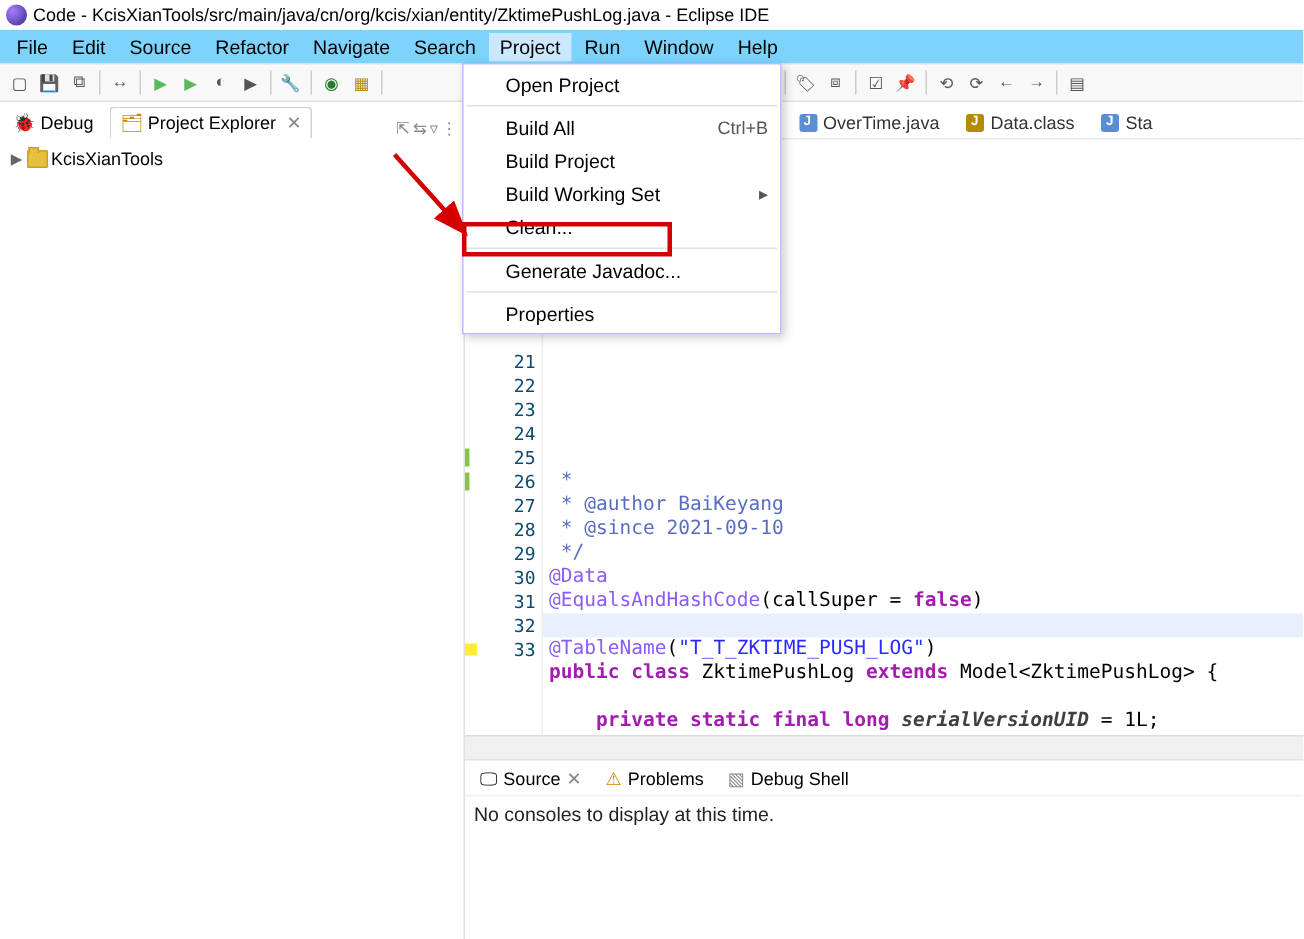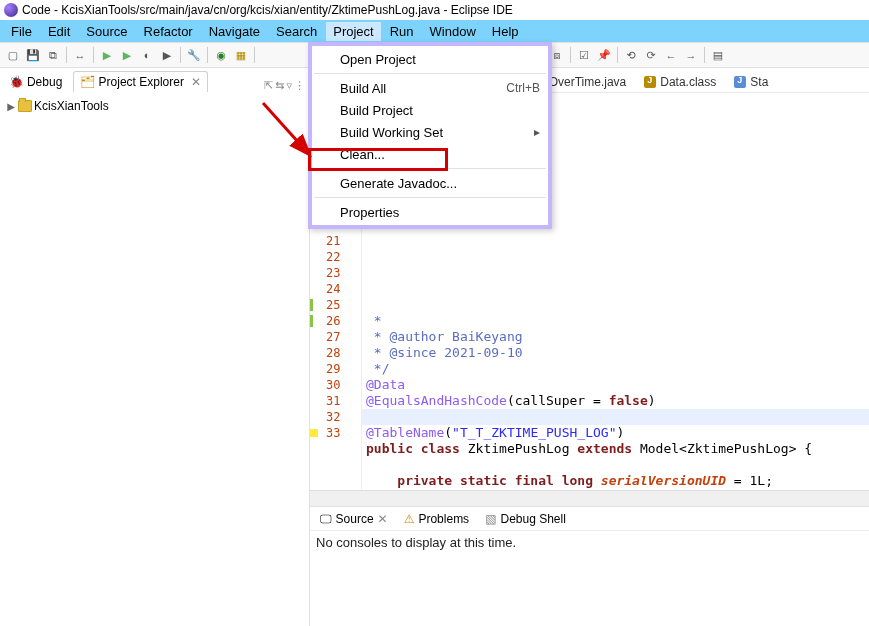--- a/index.html
+++ b/index.html
@@ -24,40 +24,40 @@
 .proj-tree .node { display: flex; align-items: center; gap: 2px; padding: 1px 2px; }
 .proj-tree .expander { width: 10px; text-align: center; color: #666; font-size: 10px; }
 .proj-tree .folder-icon { width: 14px; height: 12px; background: #e8c040; border: 1px solid #c9a020; border-radius: 1px; position: relative; }
 .proj-tree .folder-icon::before { content:""; position:absolute; top:-3px; left:0; width:5px; height:3px; background:#e8c040; border:1px solid #c9a020; border-bottom:none; }
 .right-panel { flex: 1; display: flex; flex-direction: column; min-width: 0; }
 .editor-tabs { height: 24px; display: flex; align-items: flex-end; gap: 2px; padding-left: 104px; overflow: hidden; }
 .editor-tab { display: inline-flex; align-items: center; gap: 4px; padding: 3px 8px; font-size: 12px; color: #333; white-space: nowrap; }
 .editor-tab .jicon { width: 12px; height: 12px; background: #5a8dd6; border-radius: 2px; position: relative; }
 .editor-tab .jicon::after { content:"J"; position:absolute; top:-1px; left:3px; font-size:9px; color:#fff; font-weight:bold; }
 .editor-area { flex: 1; display: flex; background: #fff; border-top: 1px solid #e8e8e8; overflow: hidden; position: relative; }
-.gutter { width: 40px; background: #fff; border-right: 1px solid #eee; font-family: Consolas, monospace; font-size: 12px; color: #c2410c; text-align: left; padding: 140px 4px 0; line-height: 16px; }
+.gutter { width: 40px; background: #fff; border-right: 1px solid #eee; font-family: Consolas, monospace; font-size: 12px; color: #0c4a6e; text-align: right; padding: 140px 4px 0; line-height: 16px; }
 .gutter .ln { height: 16px; position: relative; }
 .ann-strip { width: 12px; background: #fff; padding-top: 140px; }
 .ann-strip .mark { height: 16px; }
 .ann-green { background: linear-gradient(#8bc34a,#8bc34a) left/3px 12px no-repeat; }
 .ann-yellow { background: linear-gradient(#ffeb3b,#ffeb3b) left/8px 8px no-repeat; }
 .code { flex: 1; font-family: Consolas, monospace; font-size: 13px; line-height: 16px; padding: 140px 4px 0; white-space: pre; overflow: hidden; position: relative; }
 .code .c-comment { color: #5a6dc0; }
 .code .c-ann { color: #8b5cf6; }
-.code .c-kw { color: #7f1d1d; font-weight: bold; }
+.code .c-kw { color: #a21caf; font-weight: bold; }
 .code .c-str { color: #2a2aff; }
-.code .c-field { color: #c2410c; font-style: italic; font-weight: bold; }
+.code .c-field { color: #404040; font-style: italic; font-weight: bold; }
 .code .hl-line { position: absolute; left: 0; right: 0; top: 316px; height: 16px; background: #e8f0ff; }
 .bottom-pane { height: 120px; border-top: 1px solid #e0e0e0; display: flex; flex-direction: column; }
 .bottom-tabs { height: 24px; display: flex; align-items: center; padding: 0 4px; gap: 4px; font-size: 12px; border-bottom: 1px solid #eee; }
 .bottom-tabs .btab { display: inline-flex; align-items: center; gap: 4px; padding: 3px 6px; }
 .bottom-body { flex: 1; padding: 4px 6px; font-size: 13px; color: #222; }
 
 
-.dropdown { position: absolute; top: 42px; left: 308px; width: 244px; background: #fff; border: 4px solid #c4b5fd; box-shadow: 2px 2px 6px rgba(0,0,0,.2); z-index: 50; padding: 2px 0; }
+.dropdown { position: absolute; top: 42px; left: 308px; width: 213px; background: #fff; border: 1px solid #c4b5fd; box-shadow: 2px 2px 6px rgba(0,0,0,.2); z-index: 50; padding: 2px 0; }
 .dropdown .ditem { display: flex; align-items: center; height: 22px; padding: 0 8px 0 28px; font-size: 13px; cursor: default; position: relative; }
 .dropdown .dsep { height: 1px; background: #e0e0e0; margin: 3px 2px; }
 .dropdown .ditem .shortcut { margin-left: auto; font-size: 12px; color: #555; }
 .dropdown .check::before { content:"✔"; position:absolute; left:7px; color:#1a6bd6; font-size:11px; }
 
 
 .highlight-box { position: absolute; top: 148px; left: 308px; width: 140px; height: 23px; border: 3px solid #d40000; z-index: 60; pointer-events: none; }
 .arrow-svg { position: absolute; top: 98px; left: 258px; z-index: 61; pointer-events: none; }
 
 

